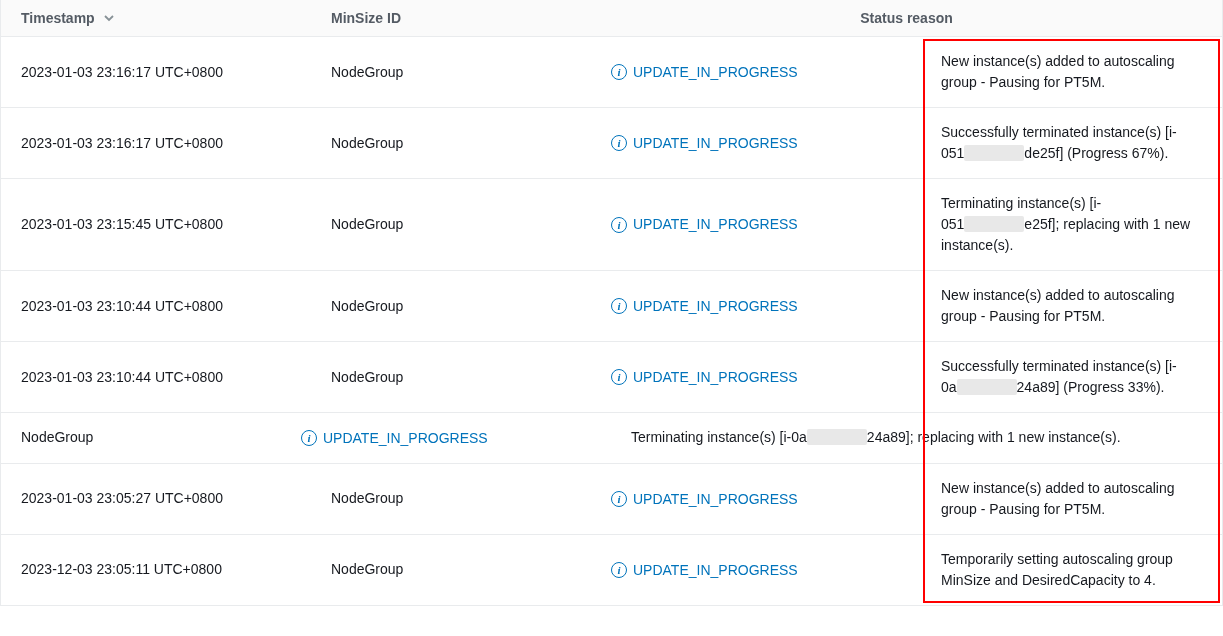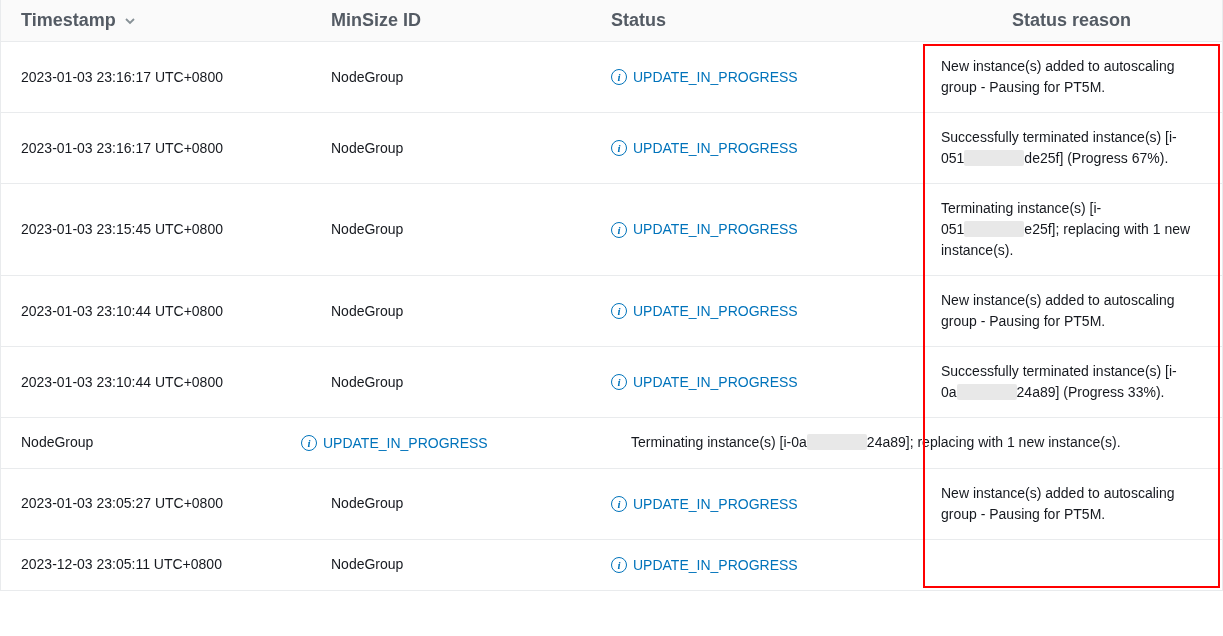--- a/index.html
+++ b/index.html
@@ -20,21 +20,21 @@
     }
     .table-header {
       display: flex;
       background: #fafafa;
       border-bottom: 1px solid #e9ebed;
       padding: 10px 0;
     }
     .header-cell {
       font-weight: 700;
       color: #545b64;
-      font-size: 18px;
+      font-size: 14px;
       display: flex;
       align-items: center;
       padding: 0 20px;
     }
     .col-timestamp {
       width: 310px;
       flex-shrink: 0;
     }
     .col-logical {
       width: 280px;
@@ -114,23 +114,20 @@
       <span>Timestamp</span>
       <span class="sort-icon">
         <svg width="12" height="12" viewBox="0 0 12 12">
             <path d="M2 4 L6 8 L10 4" fill="none" stroke="#879196" stroke-width="1.8"></path>
           </svg>
       </span>
     </div>
     <div class="header-cell col-logical">
       <span>MinSize ID</span>
     </div>
-    <div class="header-cell col-status">
-      <span>Status</span>
-    </div>
     <div class="header-cell col-reason">
       <span>Status reason</span>
     </div>
   </div>
 
   <div class="tbody" id="tbody">
     <div class="highlight-box" style="top:2px; left:922px; right:2px; bottom:2px;"></div>
 
   <div class="row">
         <div class="cell col-timestamp">2023-01-03 23:16:17 UTC+0800</div>
@@ -194,16 +191,17 @@
           </span></div>
         <div class="cell col-reason">New instance(s) added to autoscaling group - Pausing for PT5M.</div>
       </div>
       <div class="row">
         <div class="cell col-timestamp">2023-12-03 23:05:11 UTC+0800</div>
         <div class="cell col-logical">NodeGroup</div>
         <div class="cell col-status"><span class="status-link">
             <span class="info-icon">i</span>
             <span>UPDATE_IN_PROGRESS</span>
           </span></div>
+        <div class="cell col-reason">Temporarily setting autoscaling group MinSize and DesiredCapacity to 4.</div>
       </div>
     </div>
 
 </div>
 
 </body></html>

